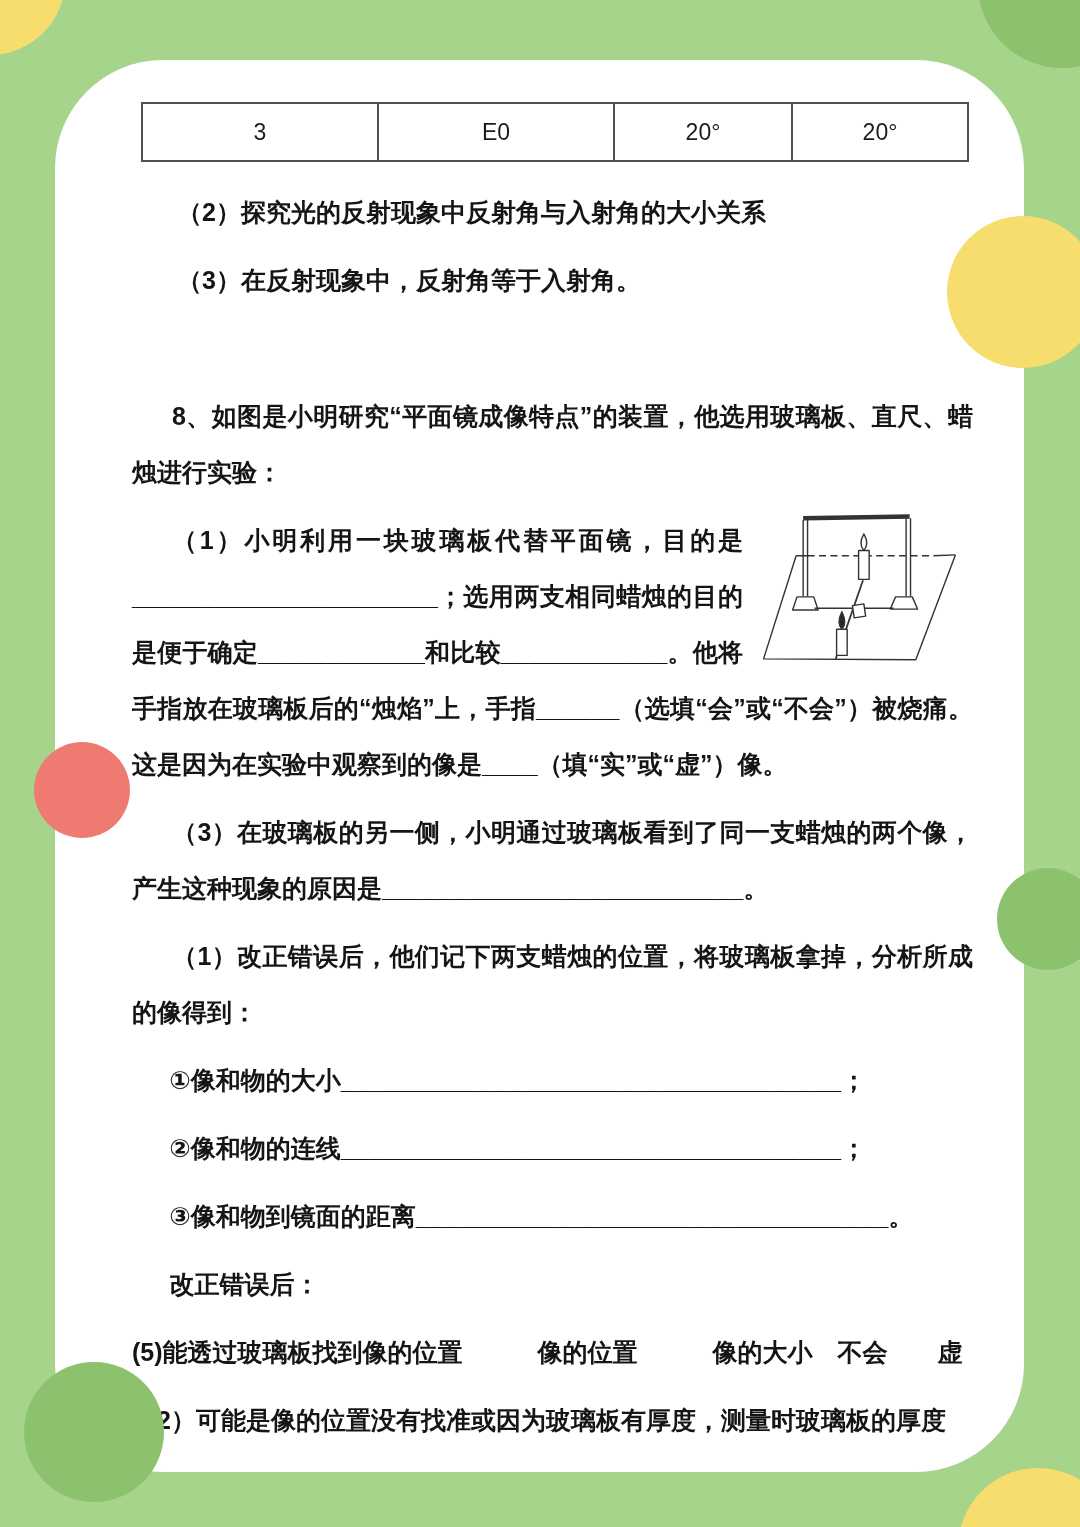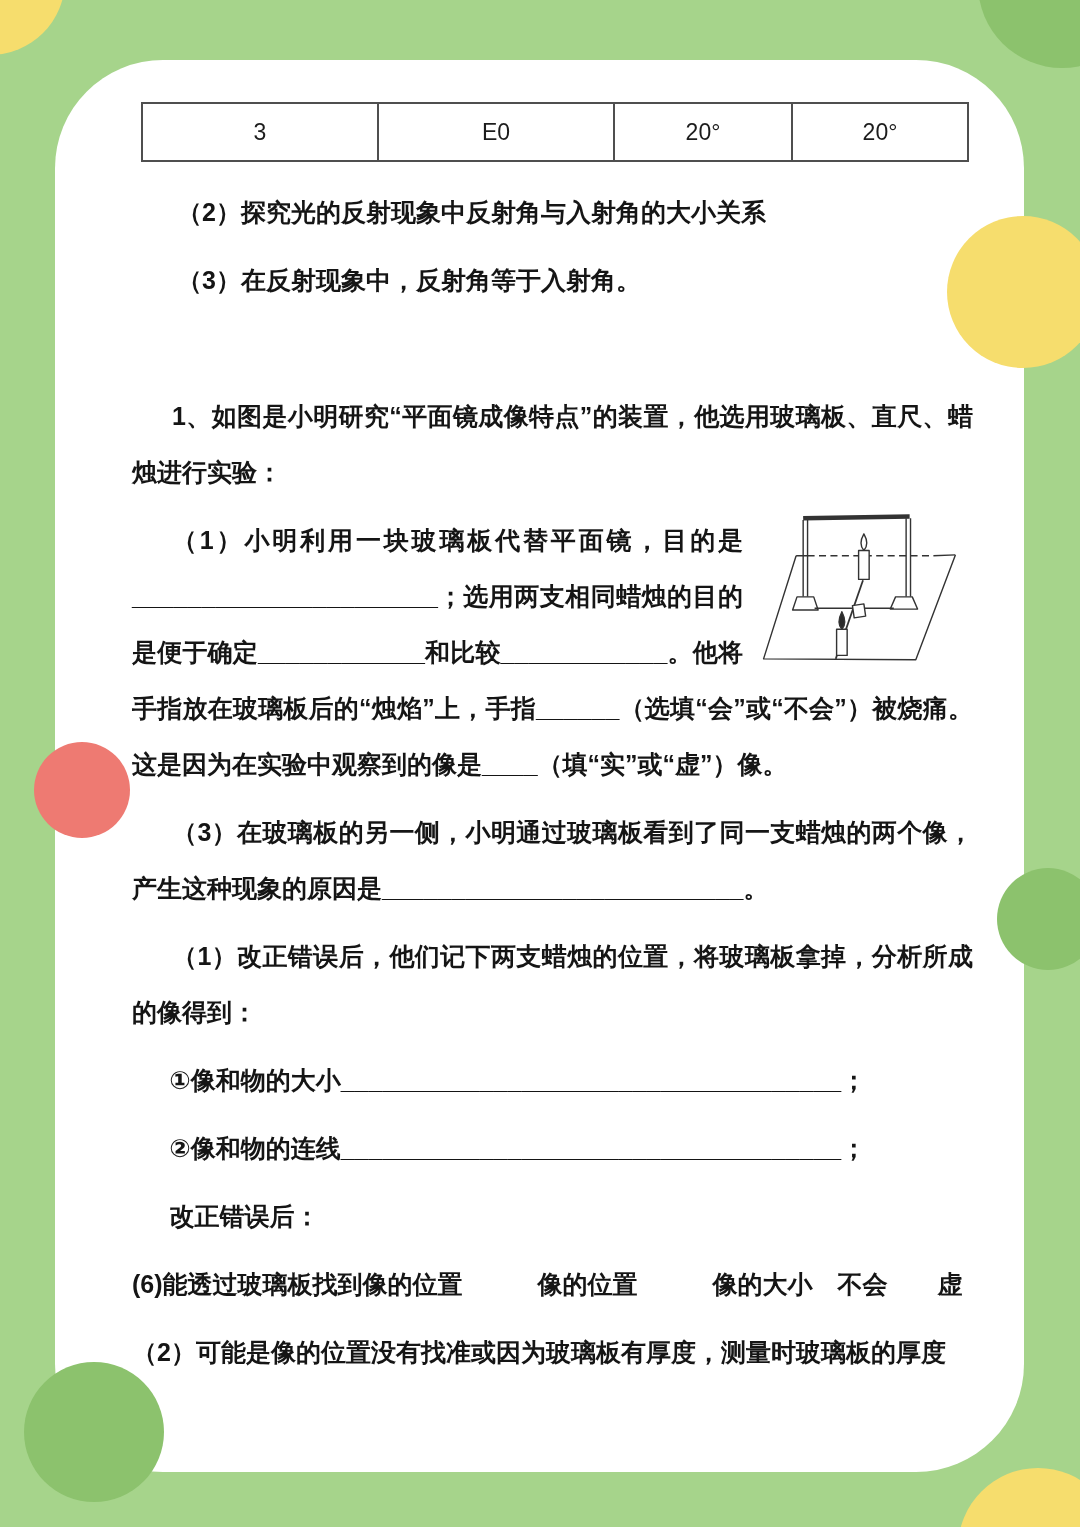--- a/index.html
+++ b/index.html
@@ -75,21 +75,21 @@
           <td>20°</td>
         </tr>
       </tbody>
         </table>
 
       <p class="para ind18">（2）探究光的反射现象中反射角与入射角的大小关系</p>
       <p class="para ind18">（3）在反射现象中，反射角等于入射角。</p>
 
       <div class="spacer"></div>
 
-      <p class="para ind16">1、如图是小明研究“平面镜成像特点”的装置，他选用玻璃板、直尺、蜡烛进行实验：</p>
+      <p class="para ind16">8、如图是小明研究“平面镜成像特点”的装置，他选用玻璃板、直尺、蜡烛进行实验：</p>
 
       <div class="para ind16">
         <span class="fig-float">
           <svg width="220" height="166" viewBox="0 0 250 190" preserveAspectRatio="none">
             <g stroke="#333" stroke-width="1.6" fill="none" stroke-linejoin="round">
               <g>
                 <path d="M49,57 L12,175 L185,176 L230,56"></path>
                 <path d="M49,57 L62,57 M205,57 L230,56"></path>
                 <path d="M62,57 L205,57" stroke-dasharray="8,5"></path>
               </g>
@@ -116,23 +116,24 @@
           </svg>
         </span>
         <span>（1）小明利用一块玻璃板代替平面镜，目的是______________________；选用两支相同蜡烛的目的是便于确定____________和比较____________。他将手指放在玻璃板后的“烛焰”上，手指______（选填“会”或“不会”）被烧痛。这是因为在实验中观察到的像是____（填“实”或“虚”）像。</span>
       </div>
 
       <p class="para ind16">（3）在玻璃板的另一侧，小明通过玻璃板看到了同一支蜡烛的两个像，产生这种现象的原因是__________________________。</p>
       <p class="para ind16">（1）改正错误后，他们记下两支蜡烛的位置，将玻璃板拿掉，分析所成的像得到：</p>
 
       <p class="para ind15">①像和物的大小____________________________________；</p>
       <p class="para ind15">②像和物的连线____________________________________；</p>
+      <p class="para ind15">③像和物到镜面的距离__________________________________。</p>
 
       <p class="para ind15 bold">改正错误后：</p>
-      <p class="para">(6)能透过玻璃板找到像的位置　　　像的位置　　　像的大小　不会　　虚</p>
+      <p class="para">(5)能透过玻璃板找到像的位置　　　像的位置　　　像的大小　不会　　虚</p>
       <p class="para">（2）可能是像的位置没有找准或因为玻璃板有厚度，测量时玻璃板的厚度</p>
 
     </div>
   </div>
 
   <div class="circle c-tl-yellow"></div>
   <div class="circle c-tr-green"></div>
   <div class="circle c-r-yellow"></div>
   <div class="circle c-l-red"></div>
   <div class="circle c-rm-green"></div>

